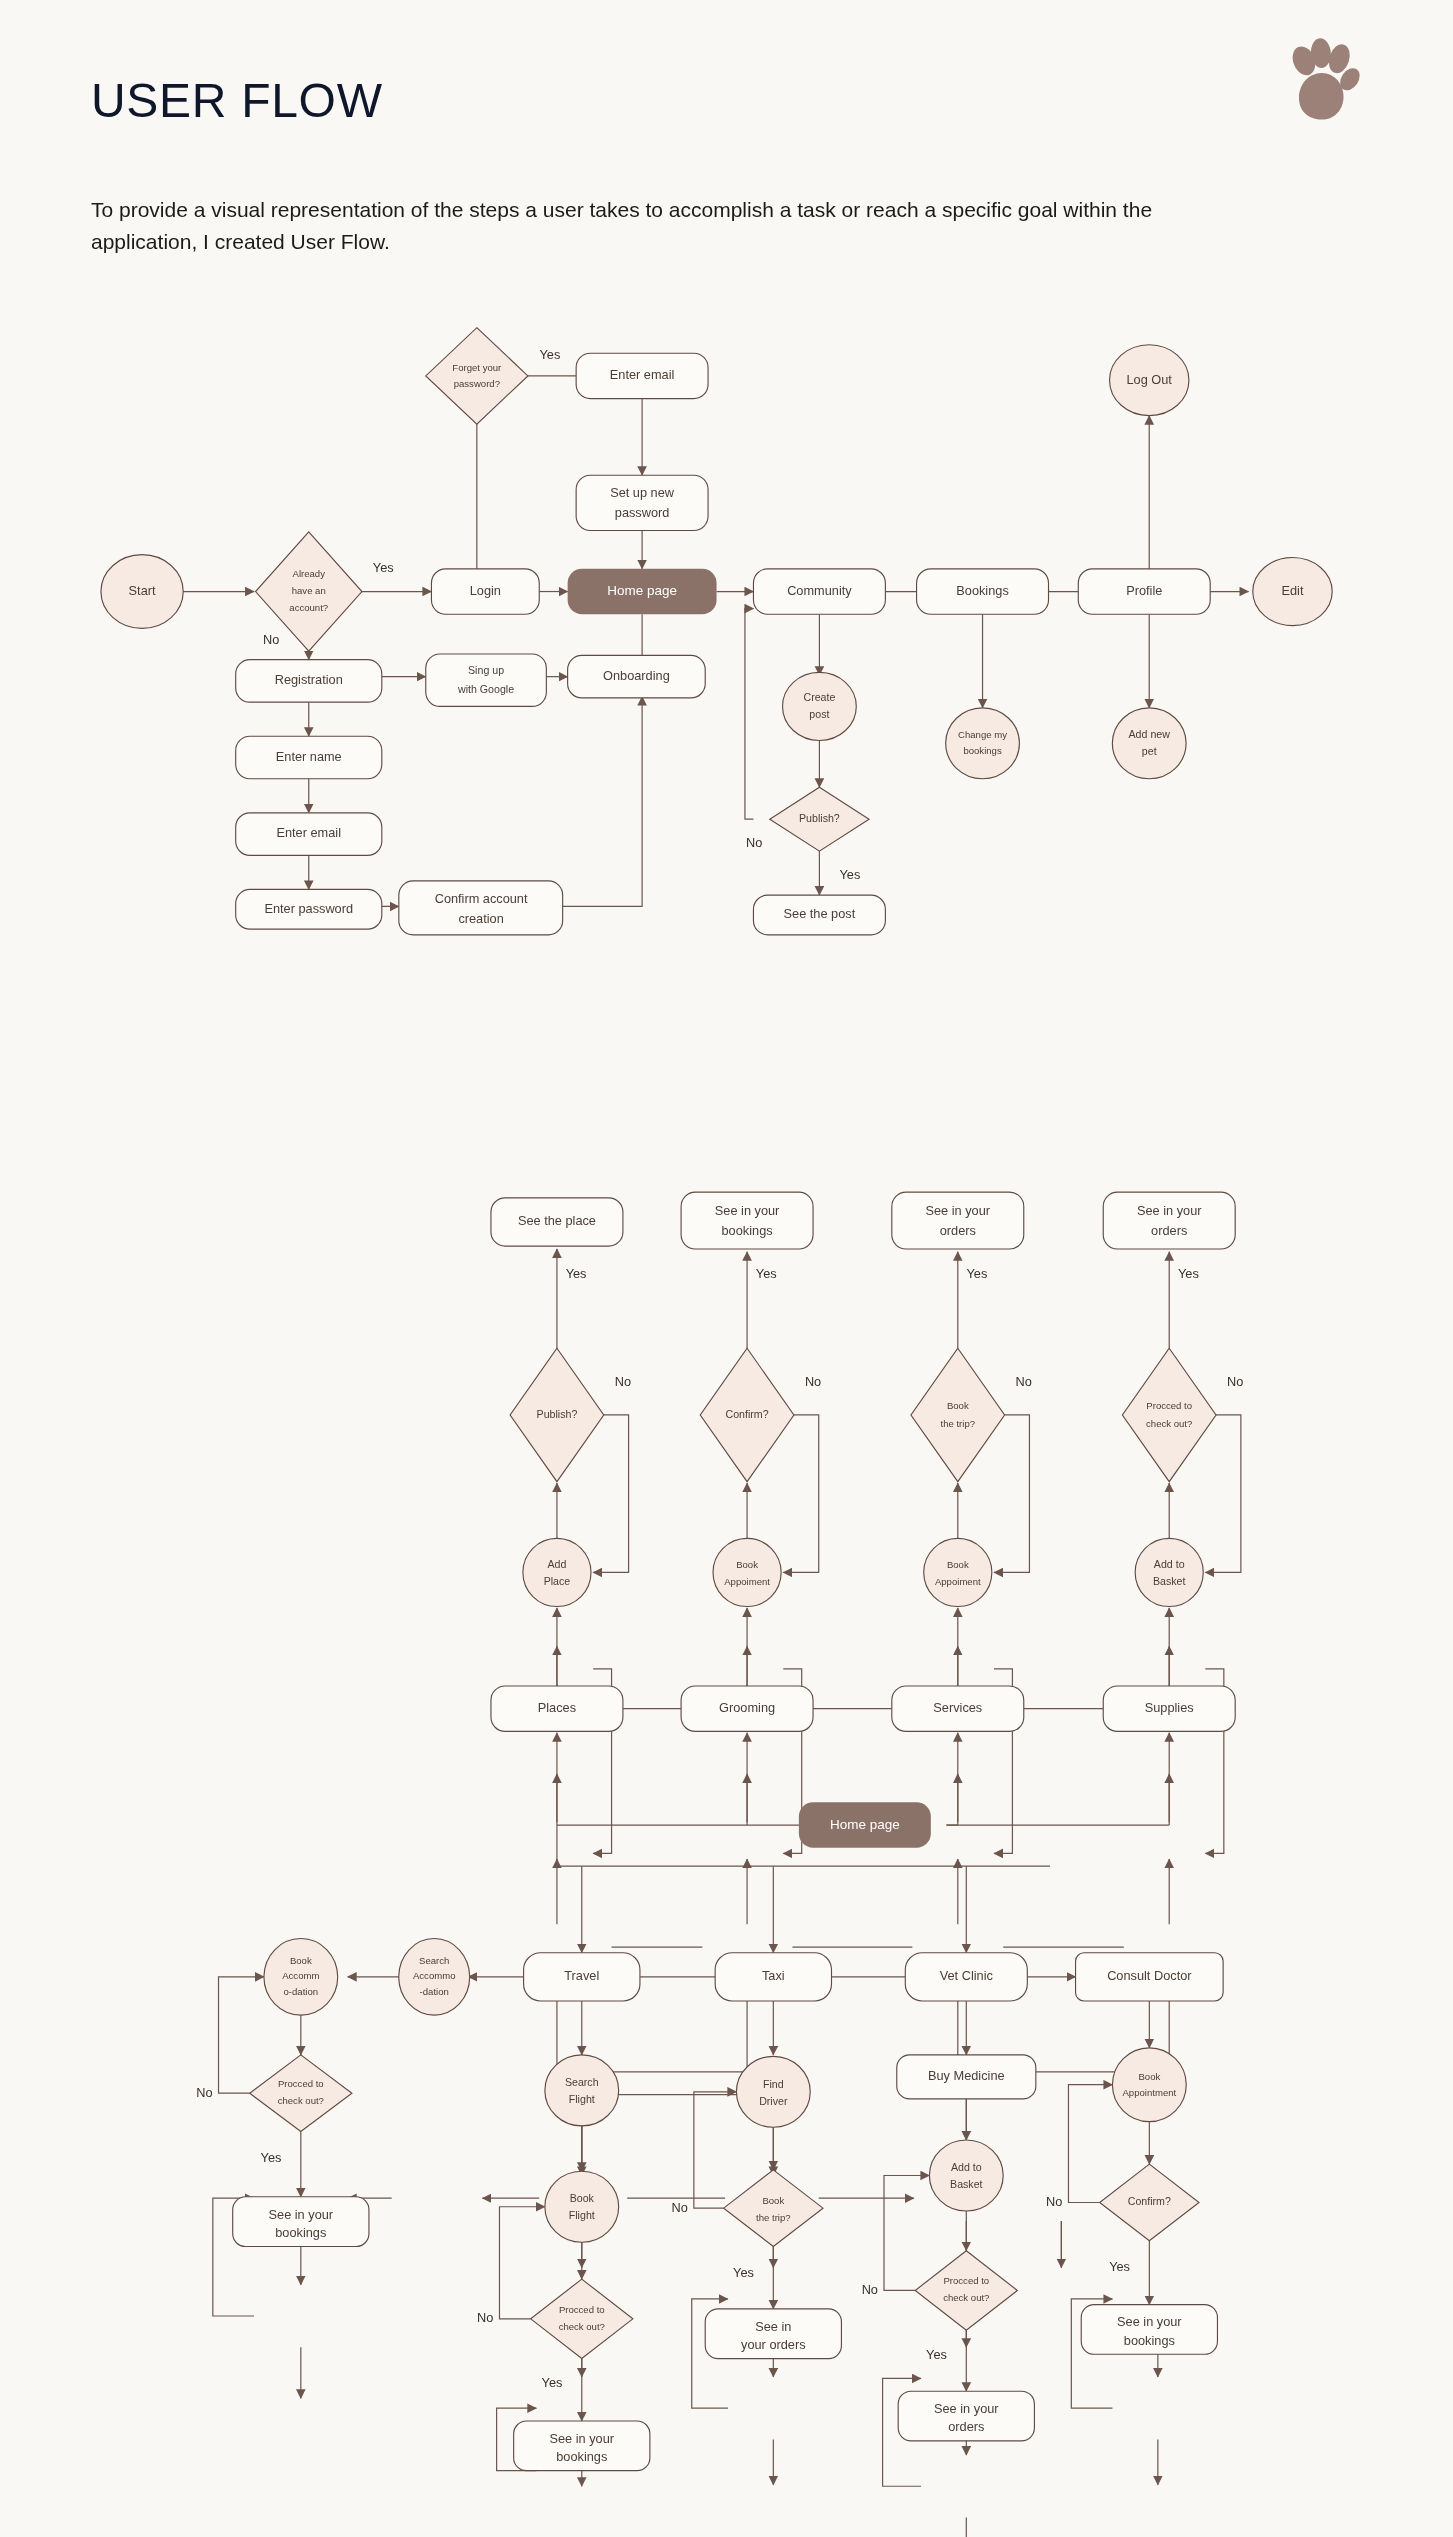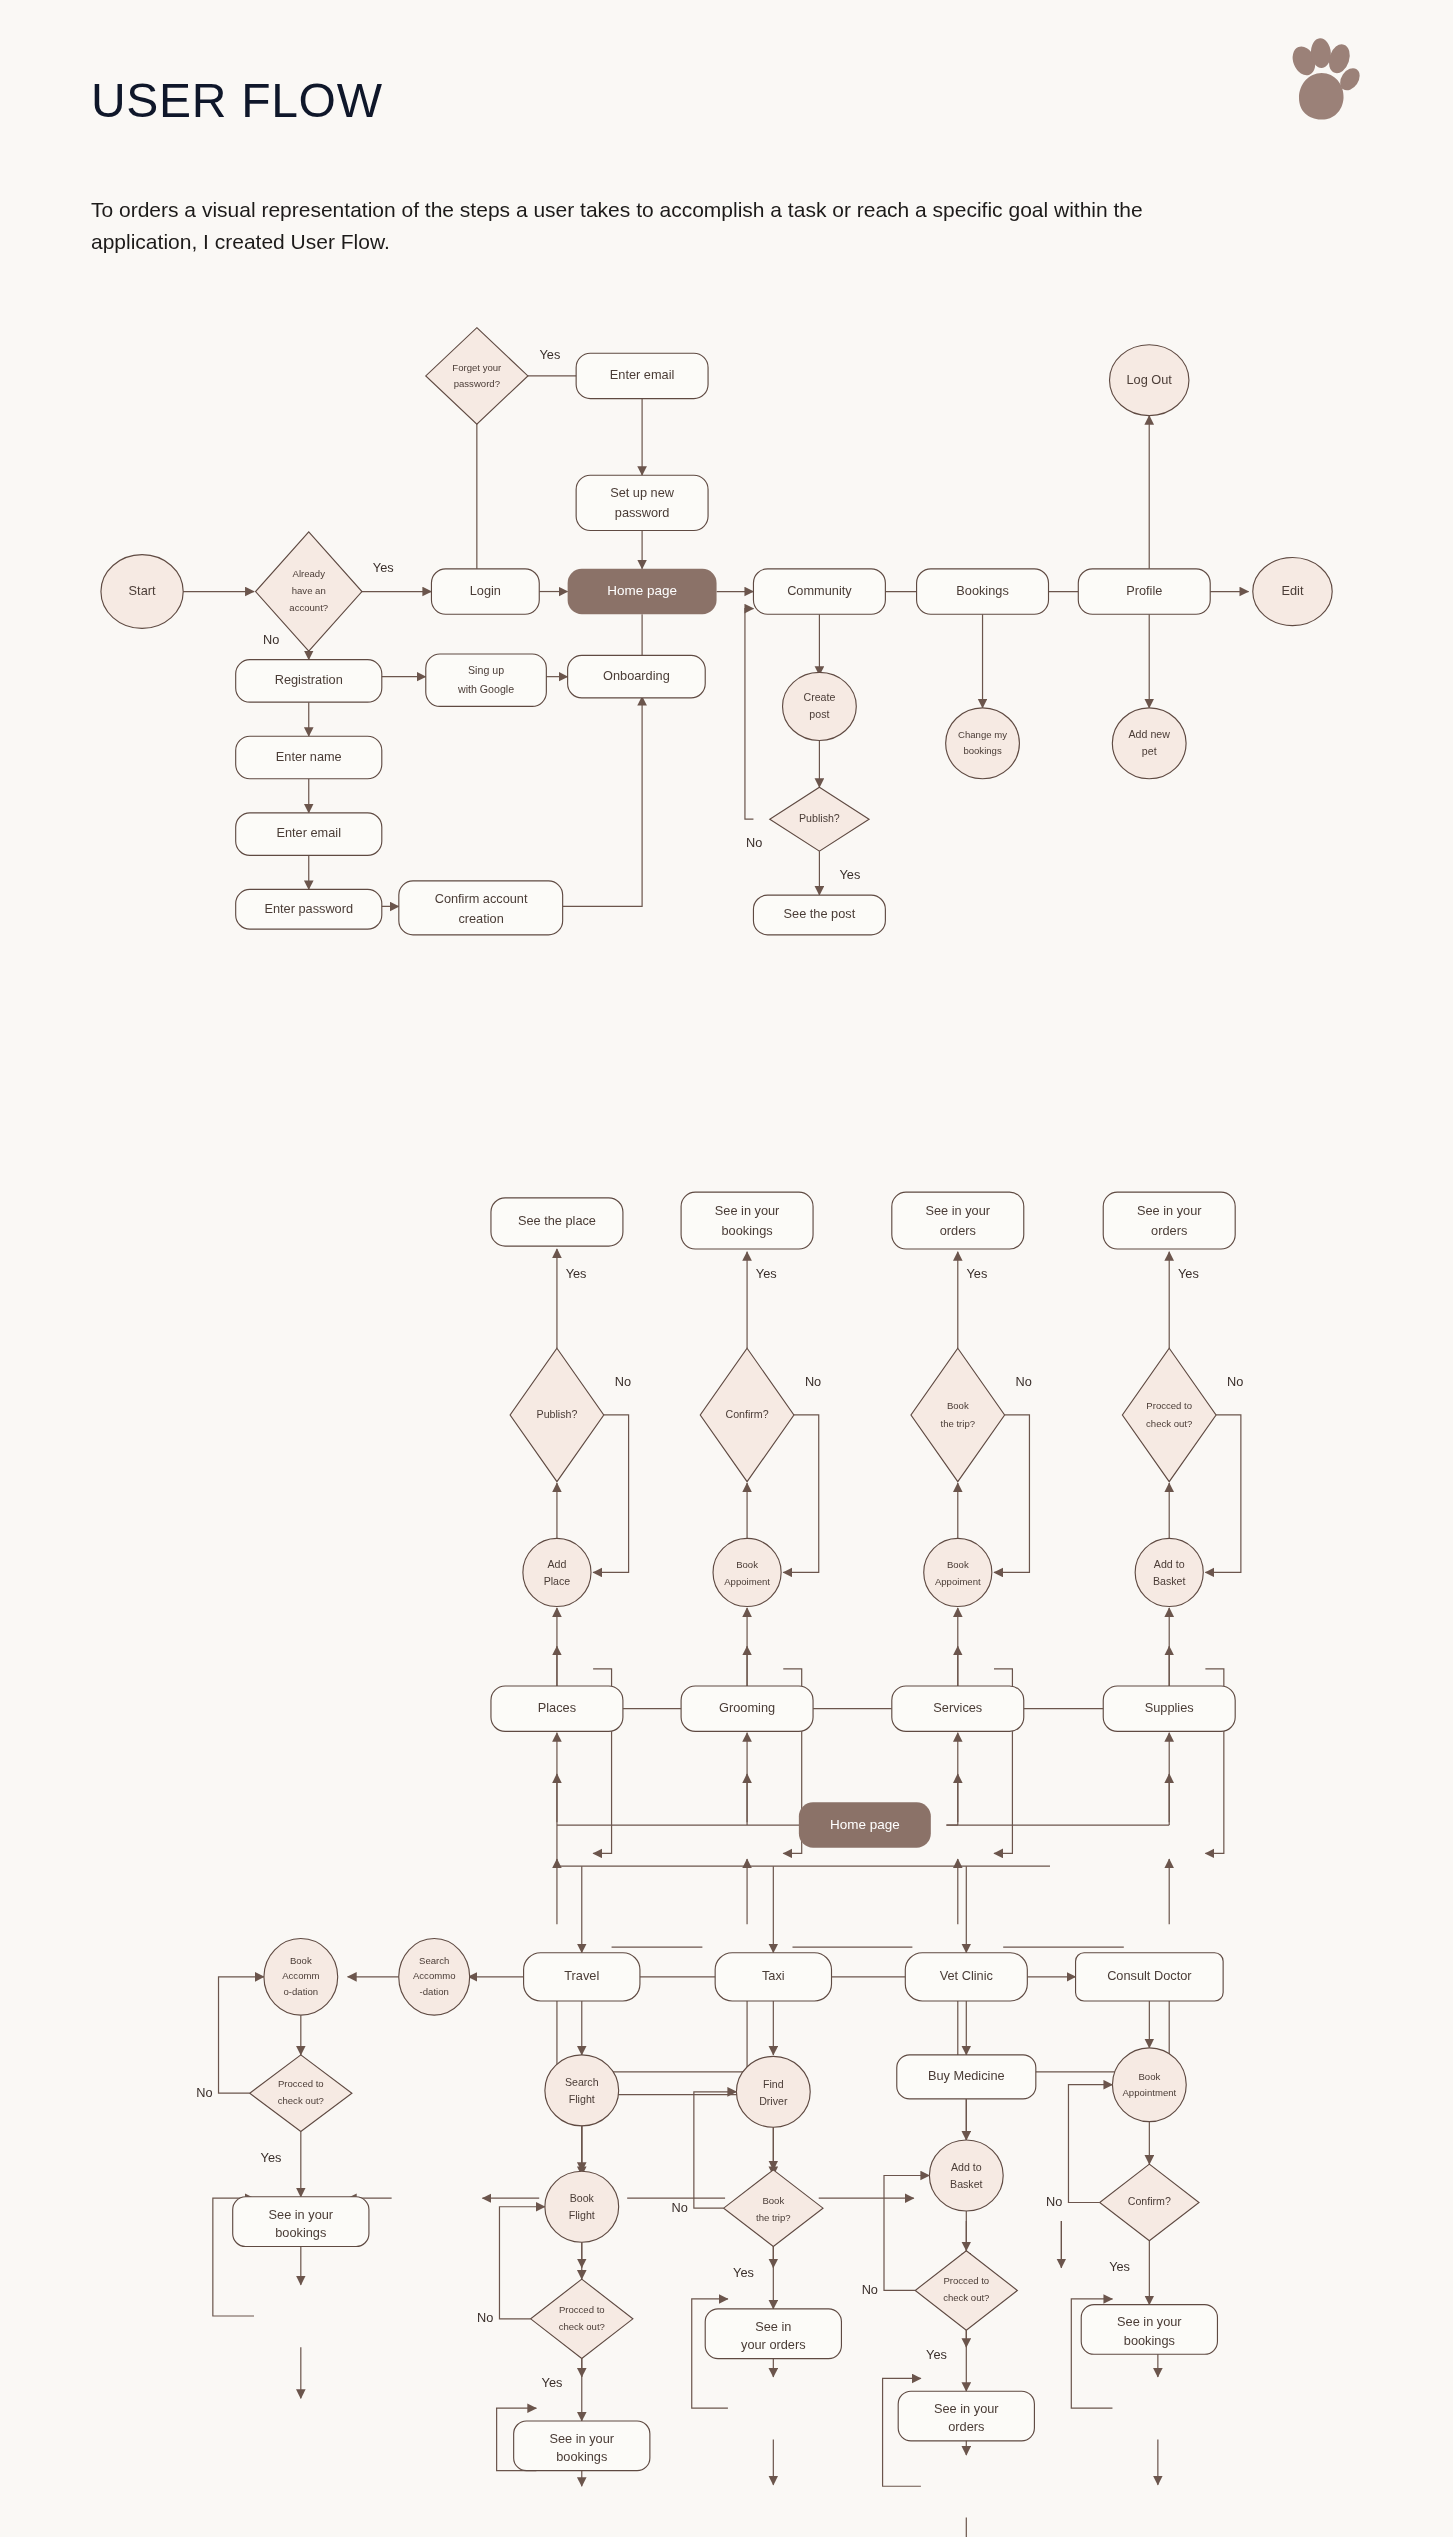--- a/index.html
+++ b/index.html
@@ -52,21 +52,21 @@
   .yn{font-family:"Liberation Sans",sans-serif; fill:#3a2f2b; font-size:18px;
       text-anchor:middle; dominant-baseline:middle;}
 </style>
 </head>
 <body>
 
 <div class="page">
 
   <h1 id="page-title">USER FLOW</h1>
 
-  <p id="intro">To orders a visual representation of the steps a user takes to accomplish a task or reach a specific goal within the application, I created User Flow.</p>
+  <p id="intro">To provide a visual representation of the steps a user takes to accomplish a task or reach a specific goal within the application, I created User Flow.</p>
 
   <svg id="paw-logo" viewBox="0 0 120 140">
     <ellipse cx="38" cy="38" rx="15" ry="21" fill="#9b8178" transform="rotate(-22 38 38)"></ellipse>
     <ellipse cx="62" cy="27" rx="14" ry="21" fill="#9b8178" transform="rotate(-4 62 27)"></ellipse>
     <ellipse cx="88" cy="35" rx="14" ry="21" fill="#9b8178" transform="rotate(18 88 35)"></ellipse>
     <ellipse cx="103" cy="64" rx="12" ry="17" fill="#9b8178" transform="rotate(34 103 64)"></ellipse>
     <path d="M63 55 C82 55 95 72 94 90 C93 110 78 122 62 121 C44 120 31 109 31 90 C31 71 45 55 63 55 Z" fill="#9b8178"></path>
   </svg>
 
 

